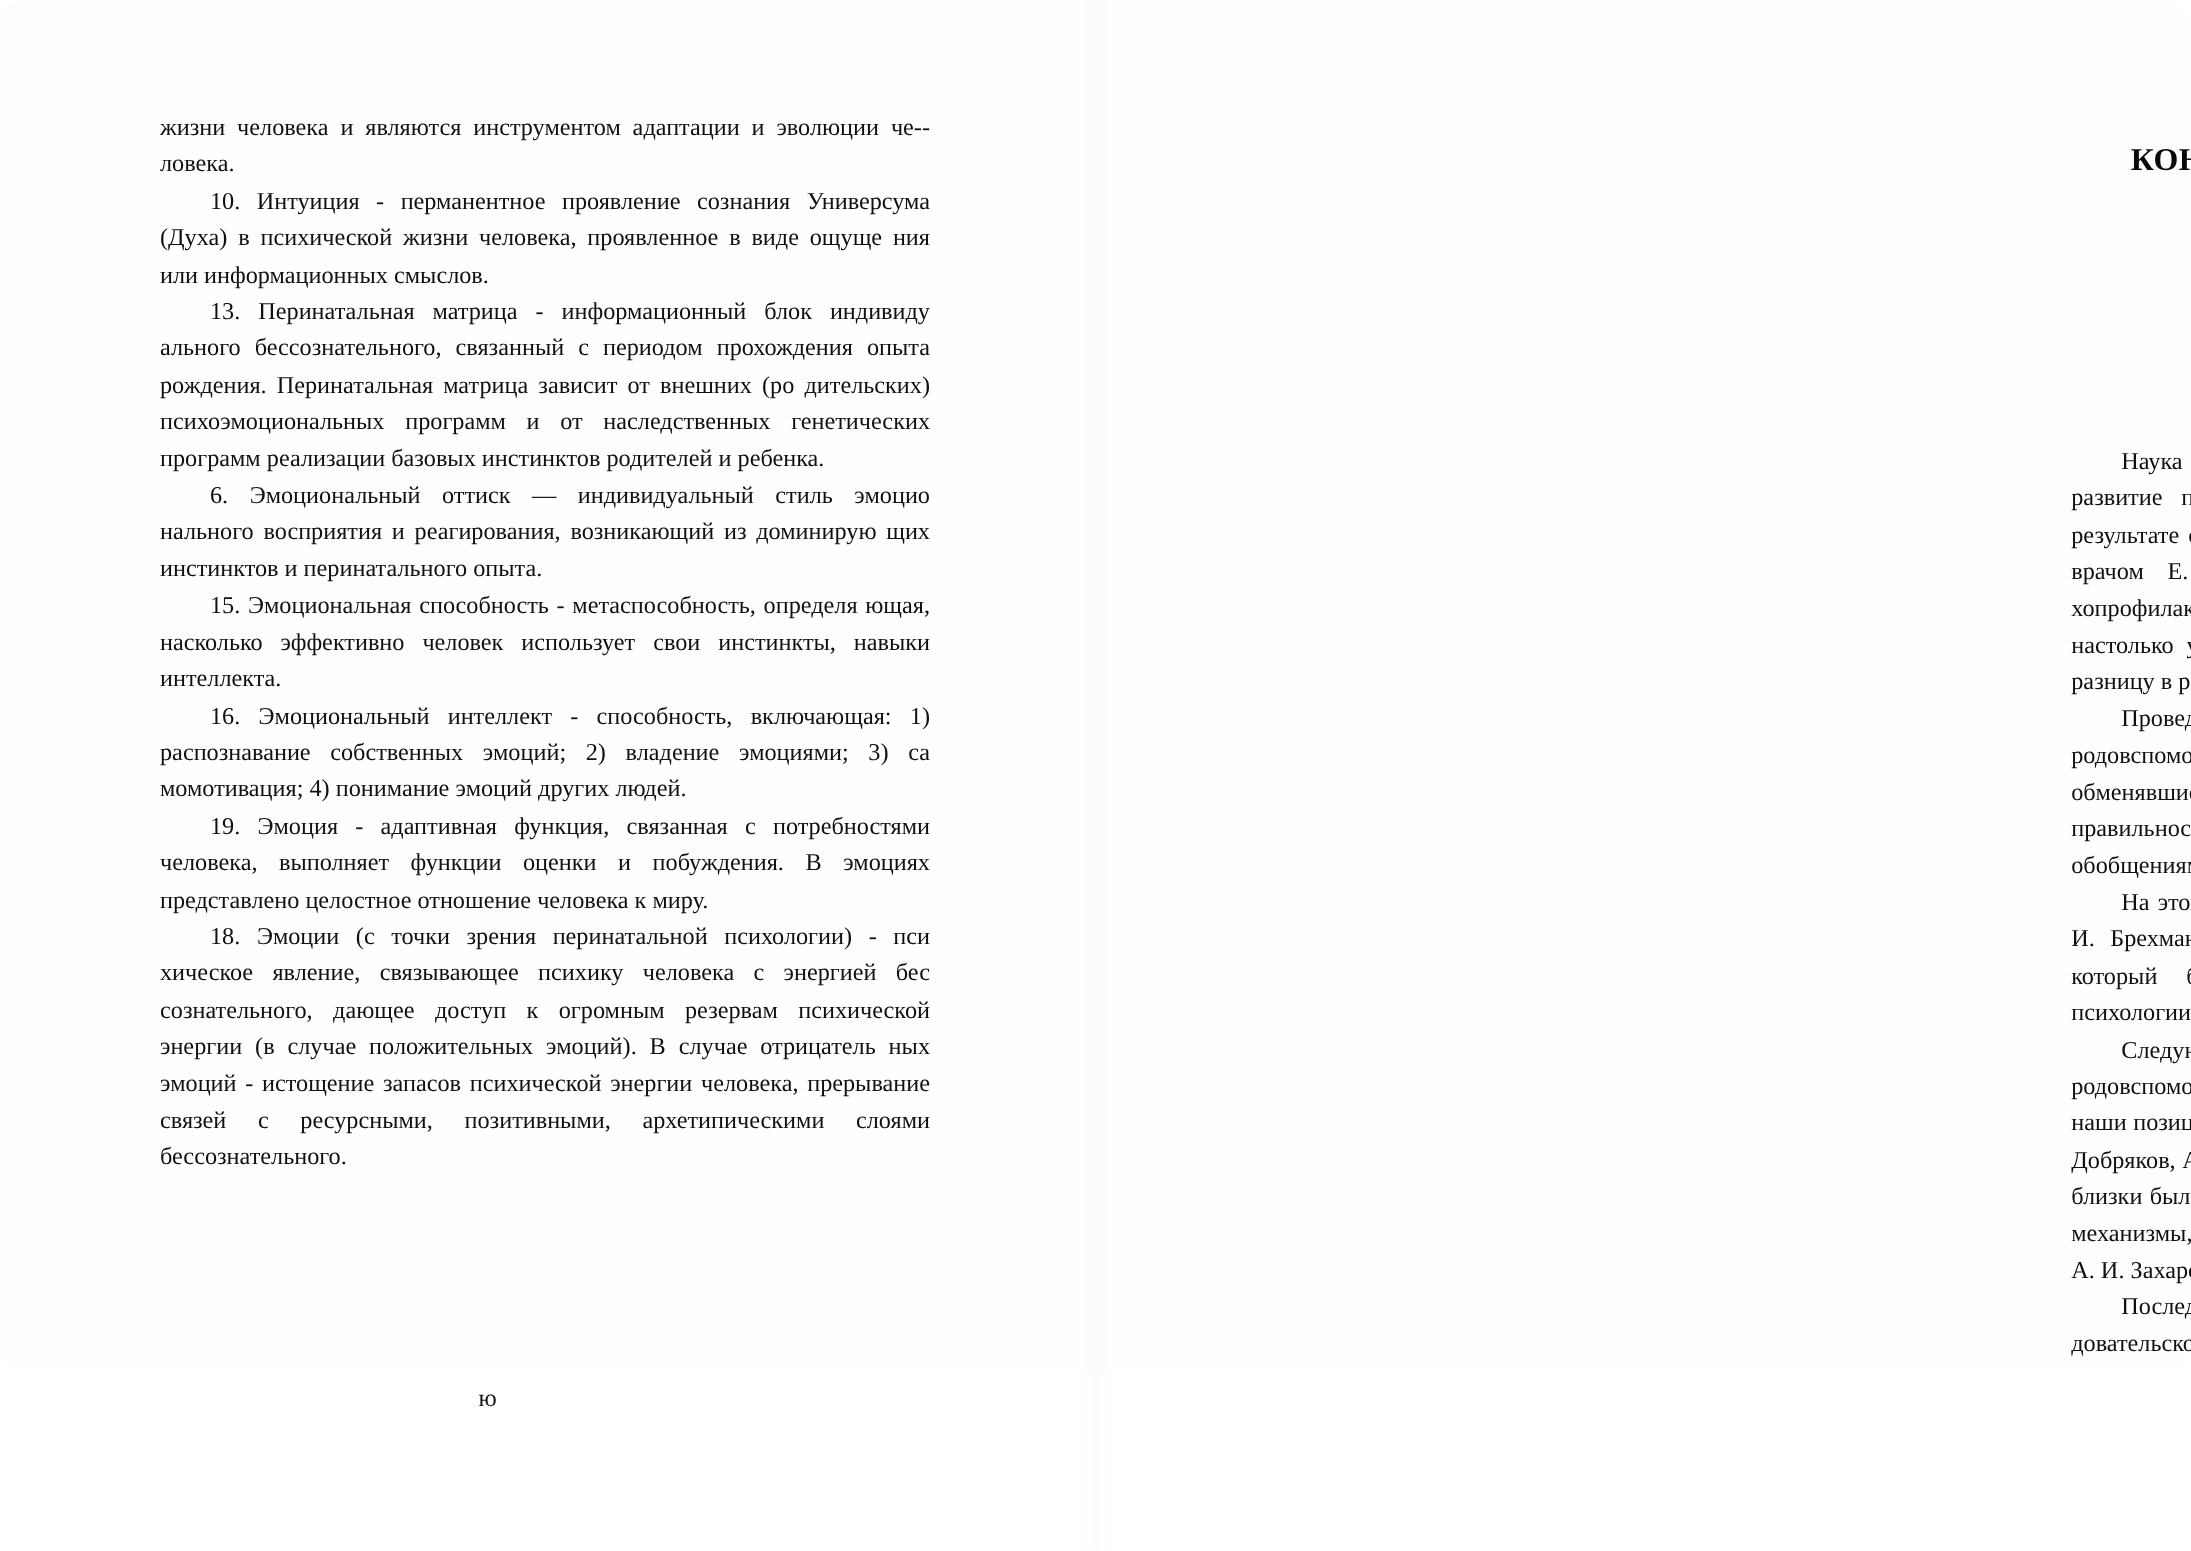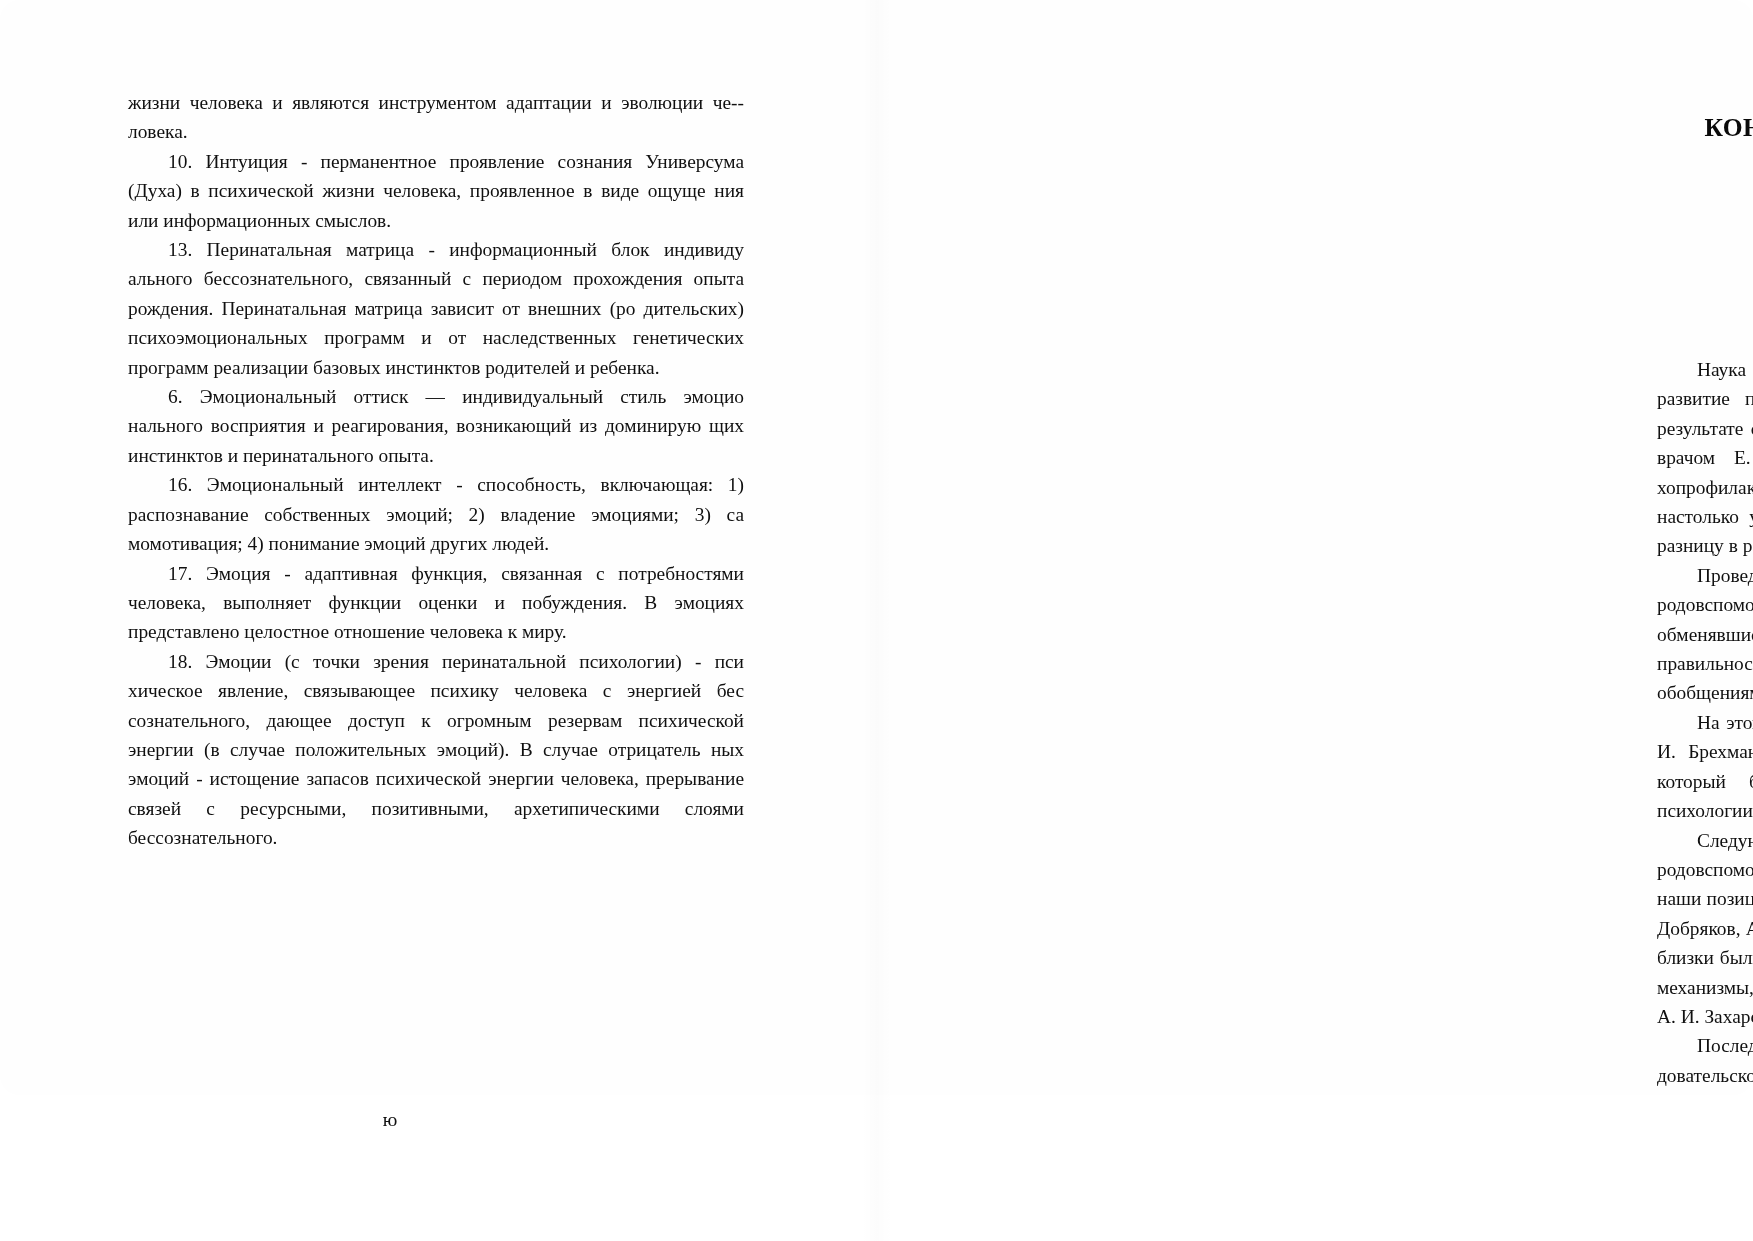--- a/index.html
+++ b/index.html
@@ -118,22 +118,23 @@
 
   <div class="gutter"></div>
 
   <div class="page page-left">
 
     <div class="textblock tb-left">
       <p class="noindent">жизни человека и являются инструментом адаптации и эволюции че-­ловека.</p>
       <p>10. Интуиция - перманентное проявление сознания Универсума (Духа) в психической жизни человека, проявленное в виде ощуще ния или информационных смыслов.</p>
       <p>13. Перинатальная матрица - информационный блок индивиду ального бессознательного, связанный с периодом прохождения опыта рождения. Перинатальная матрица зависит от внешних (ро дительских) психоэмоциональных программ и от наследственных генетических программ реализации базовых инстинктов родителей и ребенка.</p>
       <p>6. Эмоциональный оттиск — индивидуальный стиль эмоцио нального восприятия и реагирования, возникающий из доминирую щих инстинктов и перинатального опыта.</p>
+      <p>15. Эмоциональная способность - метаспособность, определя ющая, насколько эффективно человек использует свои инстинкты, навыки интеллекта.</p>
       <p>16. Эмоциональный интеллект - способность, включающая: 1) распознавание собственных эмоций; 2) владение эмоциями; 3) са момотивация; 4) понимание эмоций других людей.</p>
-      <p>17. Эмоция - адаптивная функция, связанная с потребностями человека, выполняет функции оценки и побуждения. В эмоциях представлено целостное отношение человека к миру.</p>
+      <p>19. Эмоция - адаптивная функция, связанная с потребностями человека, выполняет функции оценки и побуждения. В эмоциях представлено целостное отношение человека к миру.</p>
       <p>18. Эмоции (с точки зрения перинатальной психологии) - пси хическое явление, связывающее психику человека с энергией бес сознательного, дающее доступ к огромным резервам психической энергии (в случае положительных эмоций). В случае отрицатель ных эмоций - истощение запасов психической энергии человека, прерывание связей с ресурсными, позитивными, архетипическими слоями бессознательного.</p>
     </div>
 
     <div class="folio folio-left">ю</div>
   </div>
 
   <div class="page page-right">
 
     <div class="chapter-head">
       <span class="l1">ГЛАВА!</span>

